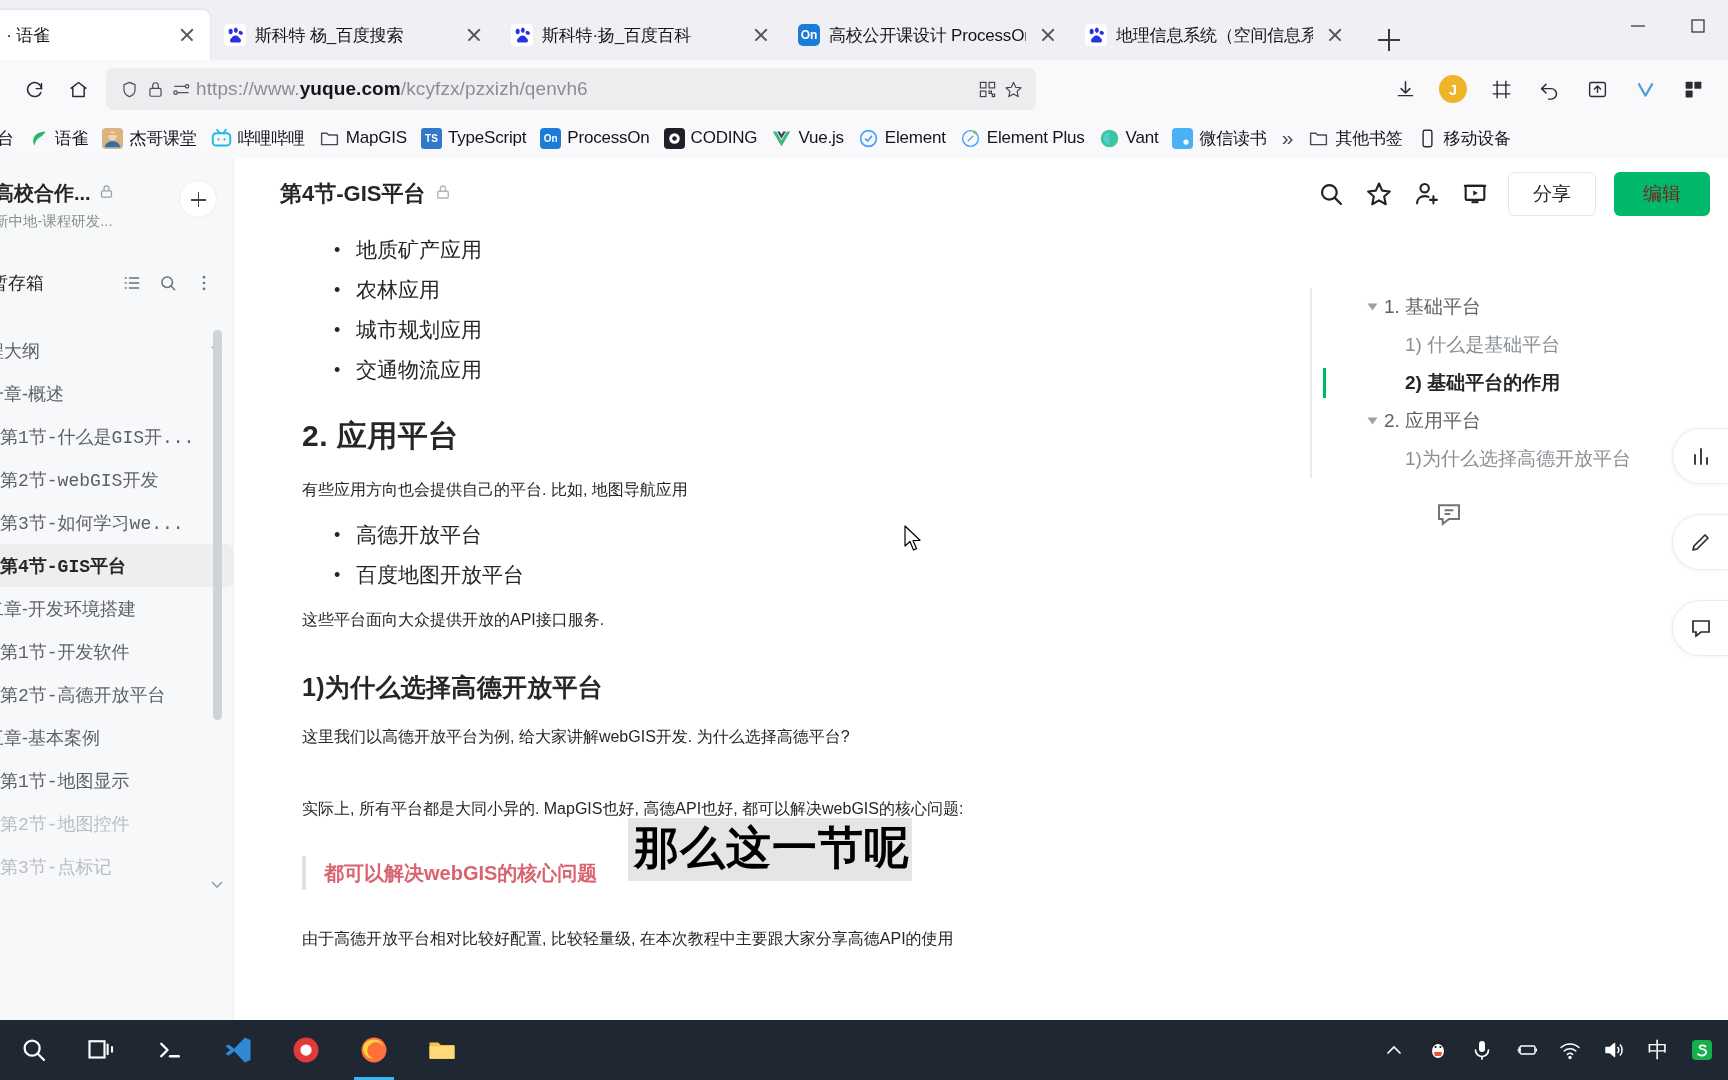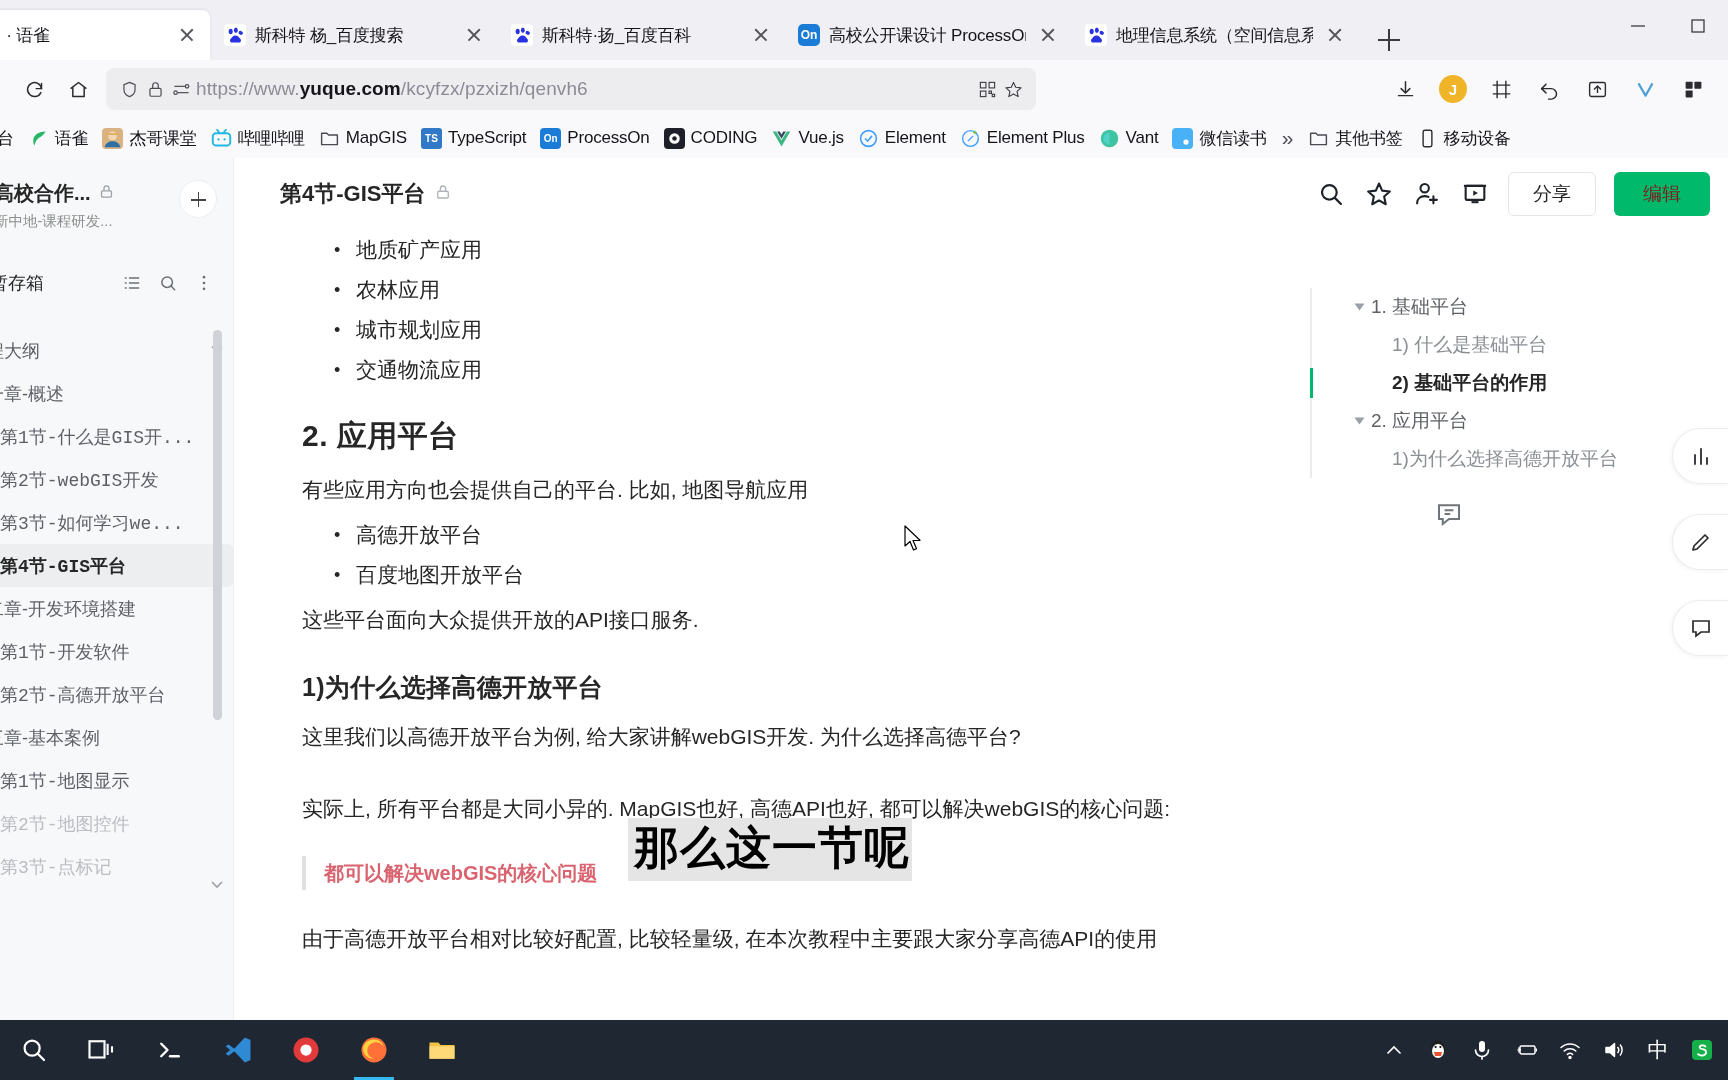--- a/index.html
+++ b/index.html
@@ -115,33 +115,33 @@
   .ybtn-edit { height: 44px; min-width: 96px; padding: 0 22px; border-radius: 6px; background: #00b96b;
     font-size: 19px; color: #7f1d1d; display:flex; align-items:center; justify-content:center; }
 
   .ycontent { position: absolute; left: 0; right: 0; top: 72px; bottom: 0; padding-left: 68px; padding-right: 40px; }
   .doc { max-width: 870px; color: #262626; }
   .doc ul { list-style: none; margin: 0 0 0 26px; }
   .doc li { font-size: 21px; line-height: 40px; color: #262626; position: relative; padding-left: 28px; }
   .doc li::before { content: "•"; position: absolute; left: 6px; top: 0; color: #262626; font-size: 18px; }
   .doc h2 { font-size: 30px; font-weight: 700; margin: 26px 0 14px 0; letter-spacing: .5px; }
   .doc h3 { font-size: 25px; font-weight: 700; margin: 32px 0 14px 0; letter-spacing: .3px; }
-  .doc p { font-size: 21px; line-height: 38px; margin: 6px 0; }
+  .doc p { font-size: 16px; line-height: 38px; margin: 6px 0; }
   .doc p.spacer { height: 22px; margin: 0; }
   .quote { border-left: 4px solid #e0e0e0; padding-left: 18px; margin-top: 28px;
     color: #d9636e; font-weight: 700; font-size: 20px; line-height: 34px; }
 
   .yellow-overlay { position: absolute; left: 628px; top: 818px; background: #e5e5e5;
     font-size: 45px; font-weight: 700; color: #000; line-height: 1; padding: 7px 2px 11px 6px;
     letter-spacing: 1px; z-index: 40; }
 
   .comment-bubble { position: absolute; left: 1200px; top: 341px; width: 30px; height: 30px; }
   .comment-bubble svg { width: 30px; height: 30px; }
 
-  .ytoc { position: absolute; right: 88px; top: 130px; width: 330px; padding-left: 18px;
+  .ytoc { position: absolute; right: 88px; top: 130px; width: 330px; padding-left: 31px;
     border-left: 2px solid #e9ebed; }
   .toc-item { position: relative; font-size: 19px; line-height: 38px; color: #8a8f94; white-space: nowrap; }
   .toc-item.lvl1 { padding-left: 26px; display: flex; align-items: center; gap: 8px; color: #5d6166; }
   .toc-item.lvl2 { padding-left: 62px; }
   .toc-item.active { color: #262626; font-weight: 700; }
   .toc-item.active::before { content: ""; position: absolute; left: -20px; top: 4px;
     width: 3px; height: 30px; background: #00b96b; }
   .tri { width: 0; height: 0; border-left: 7px solid #9aa0a6; border-top: 5px solid transparent;
     border-bottom: 5px solid transparent; transform: rotate(90deg); flex: none; }
 

